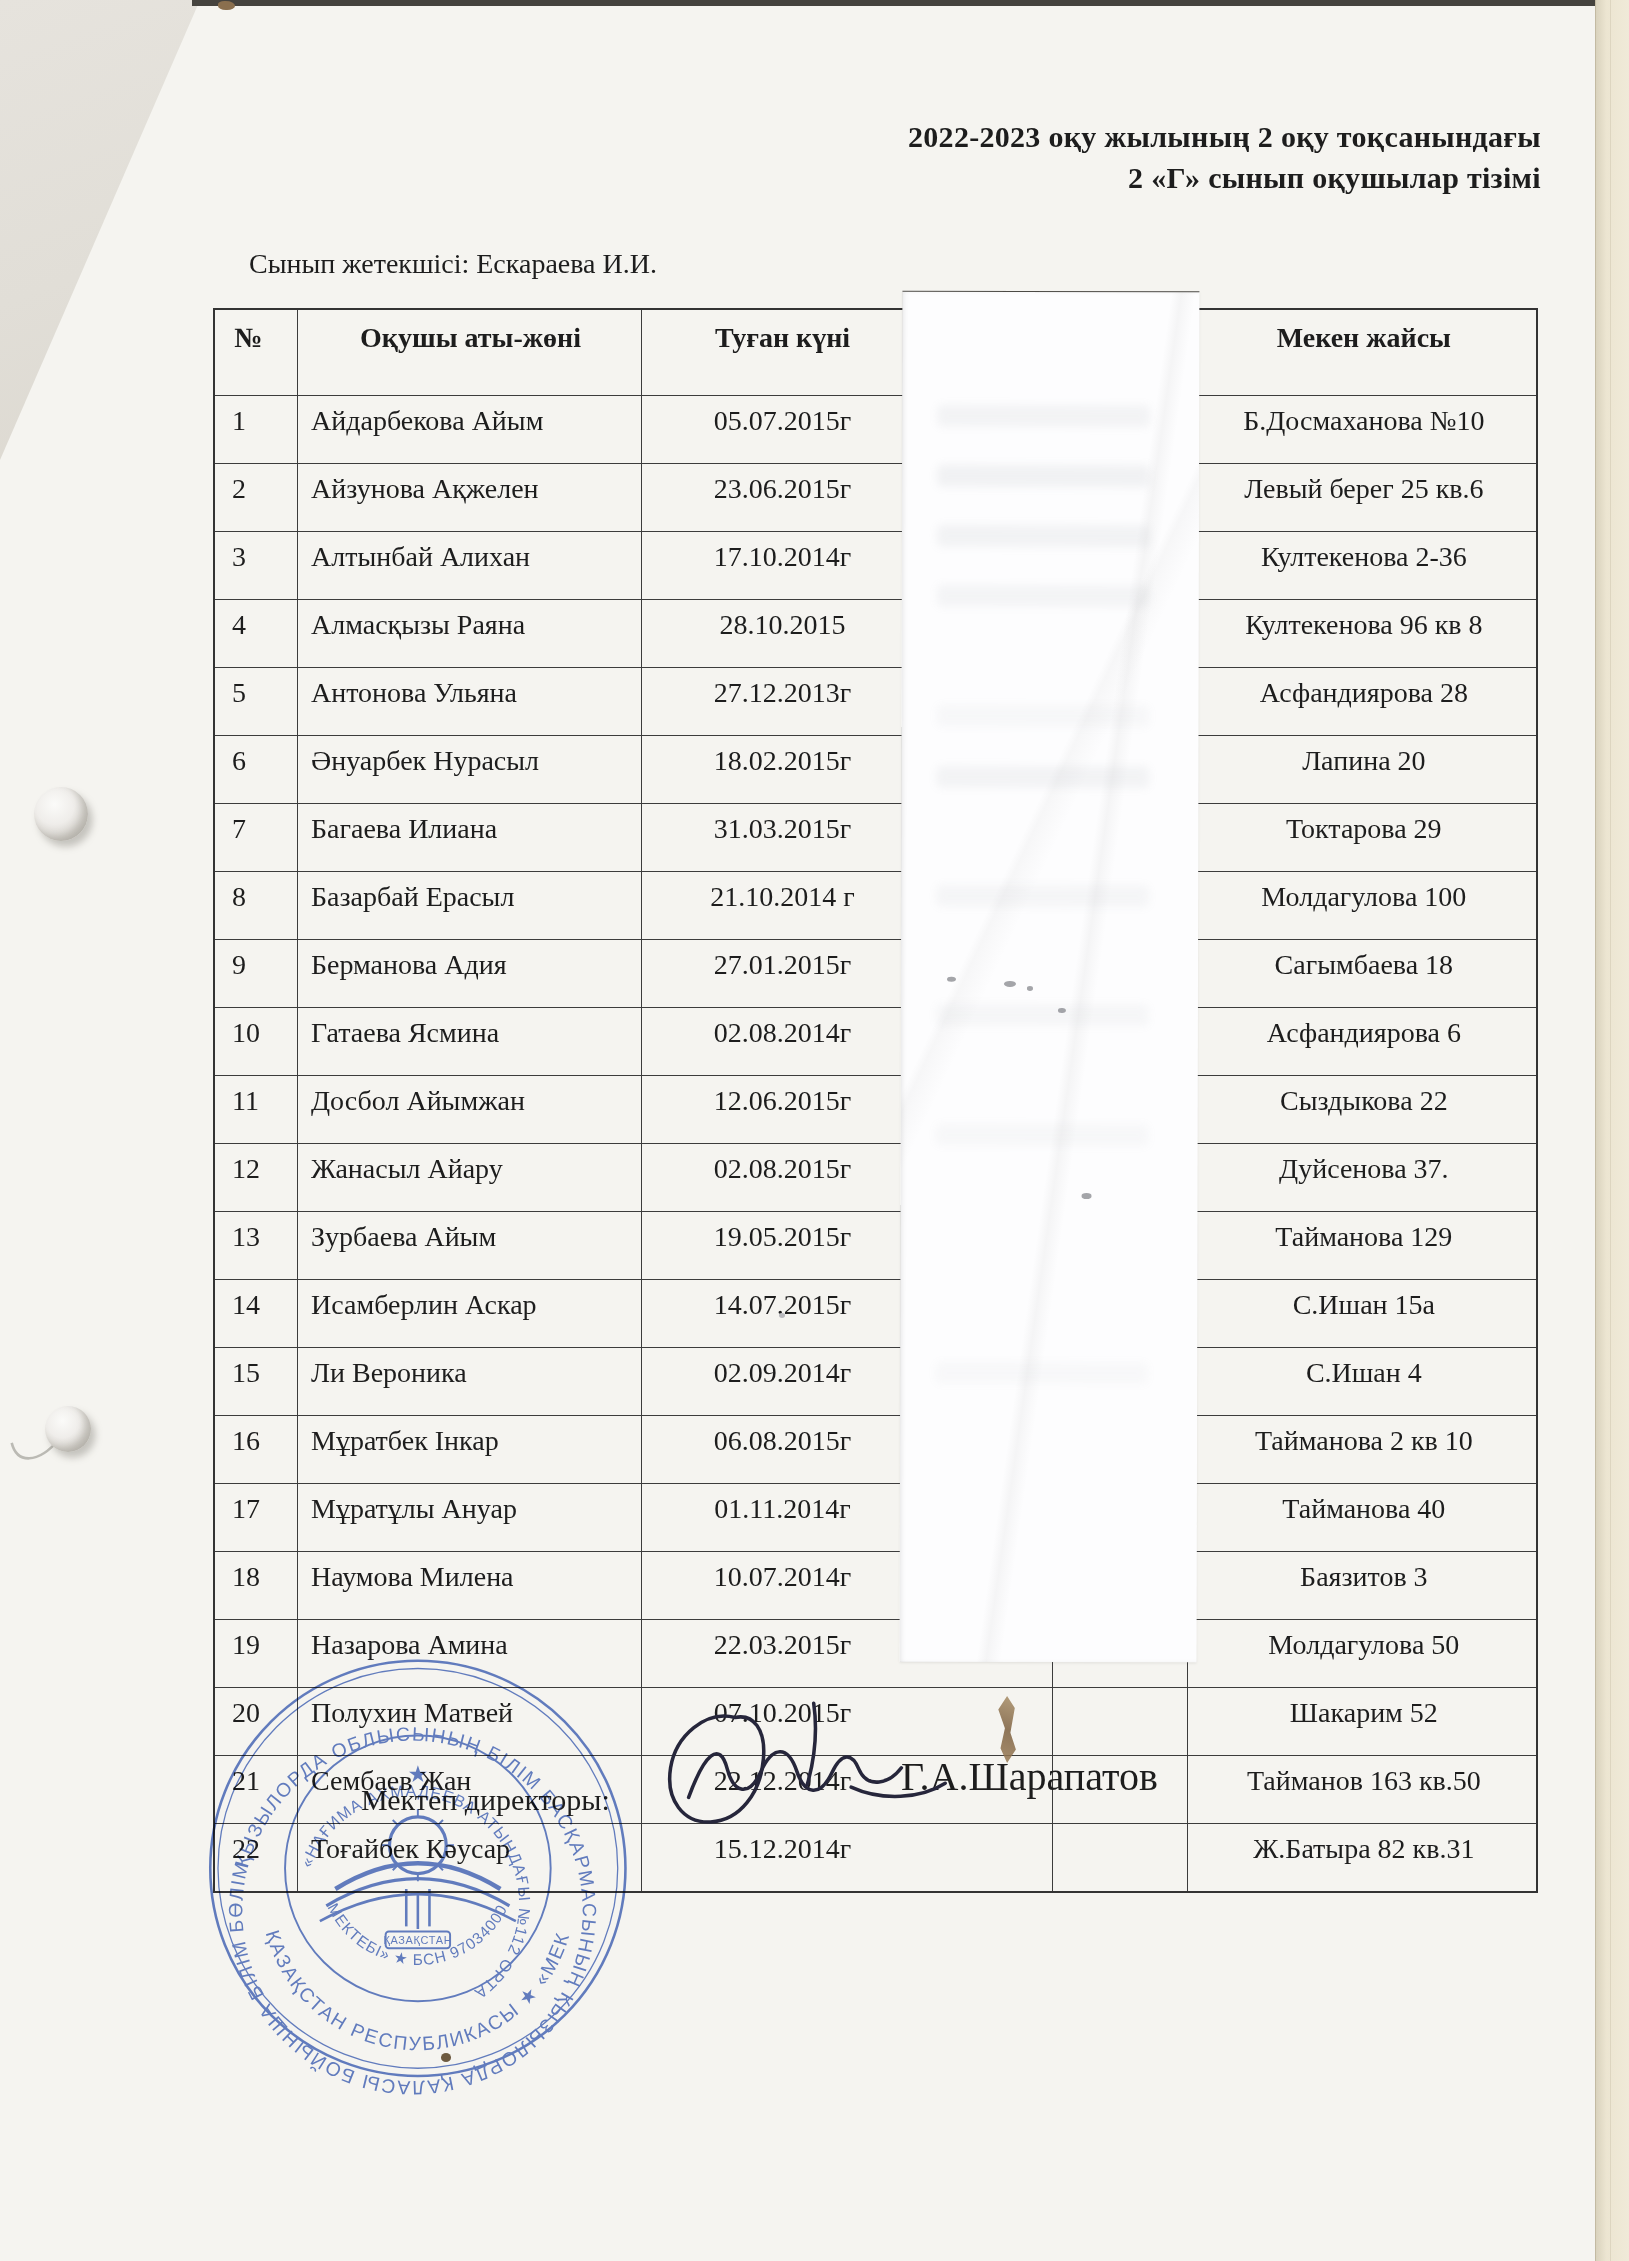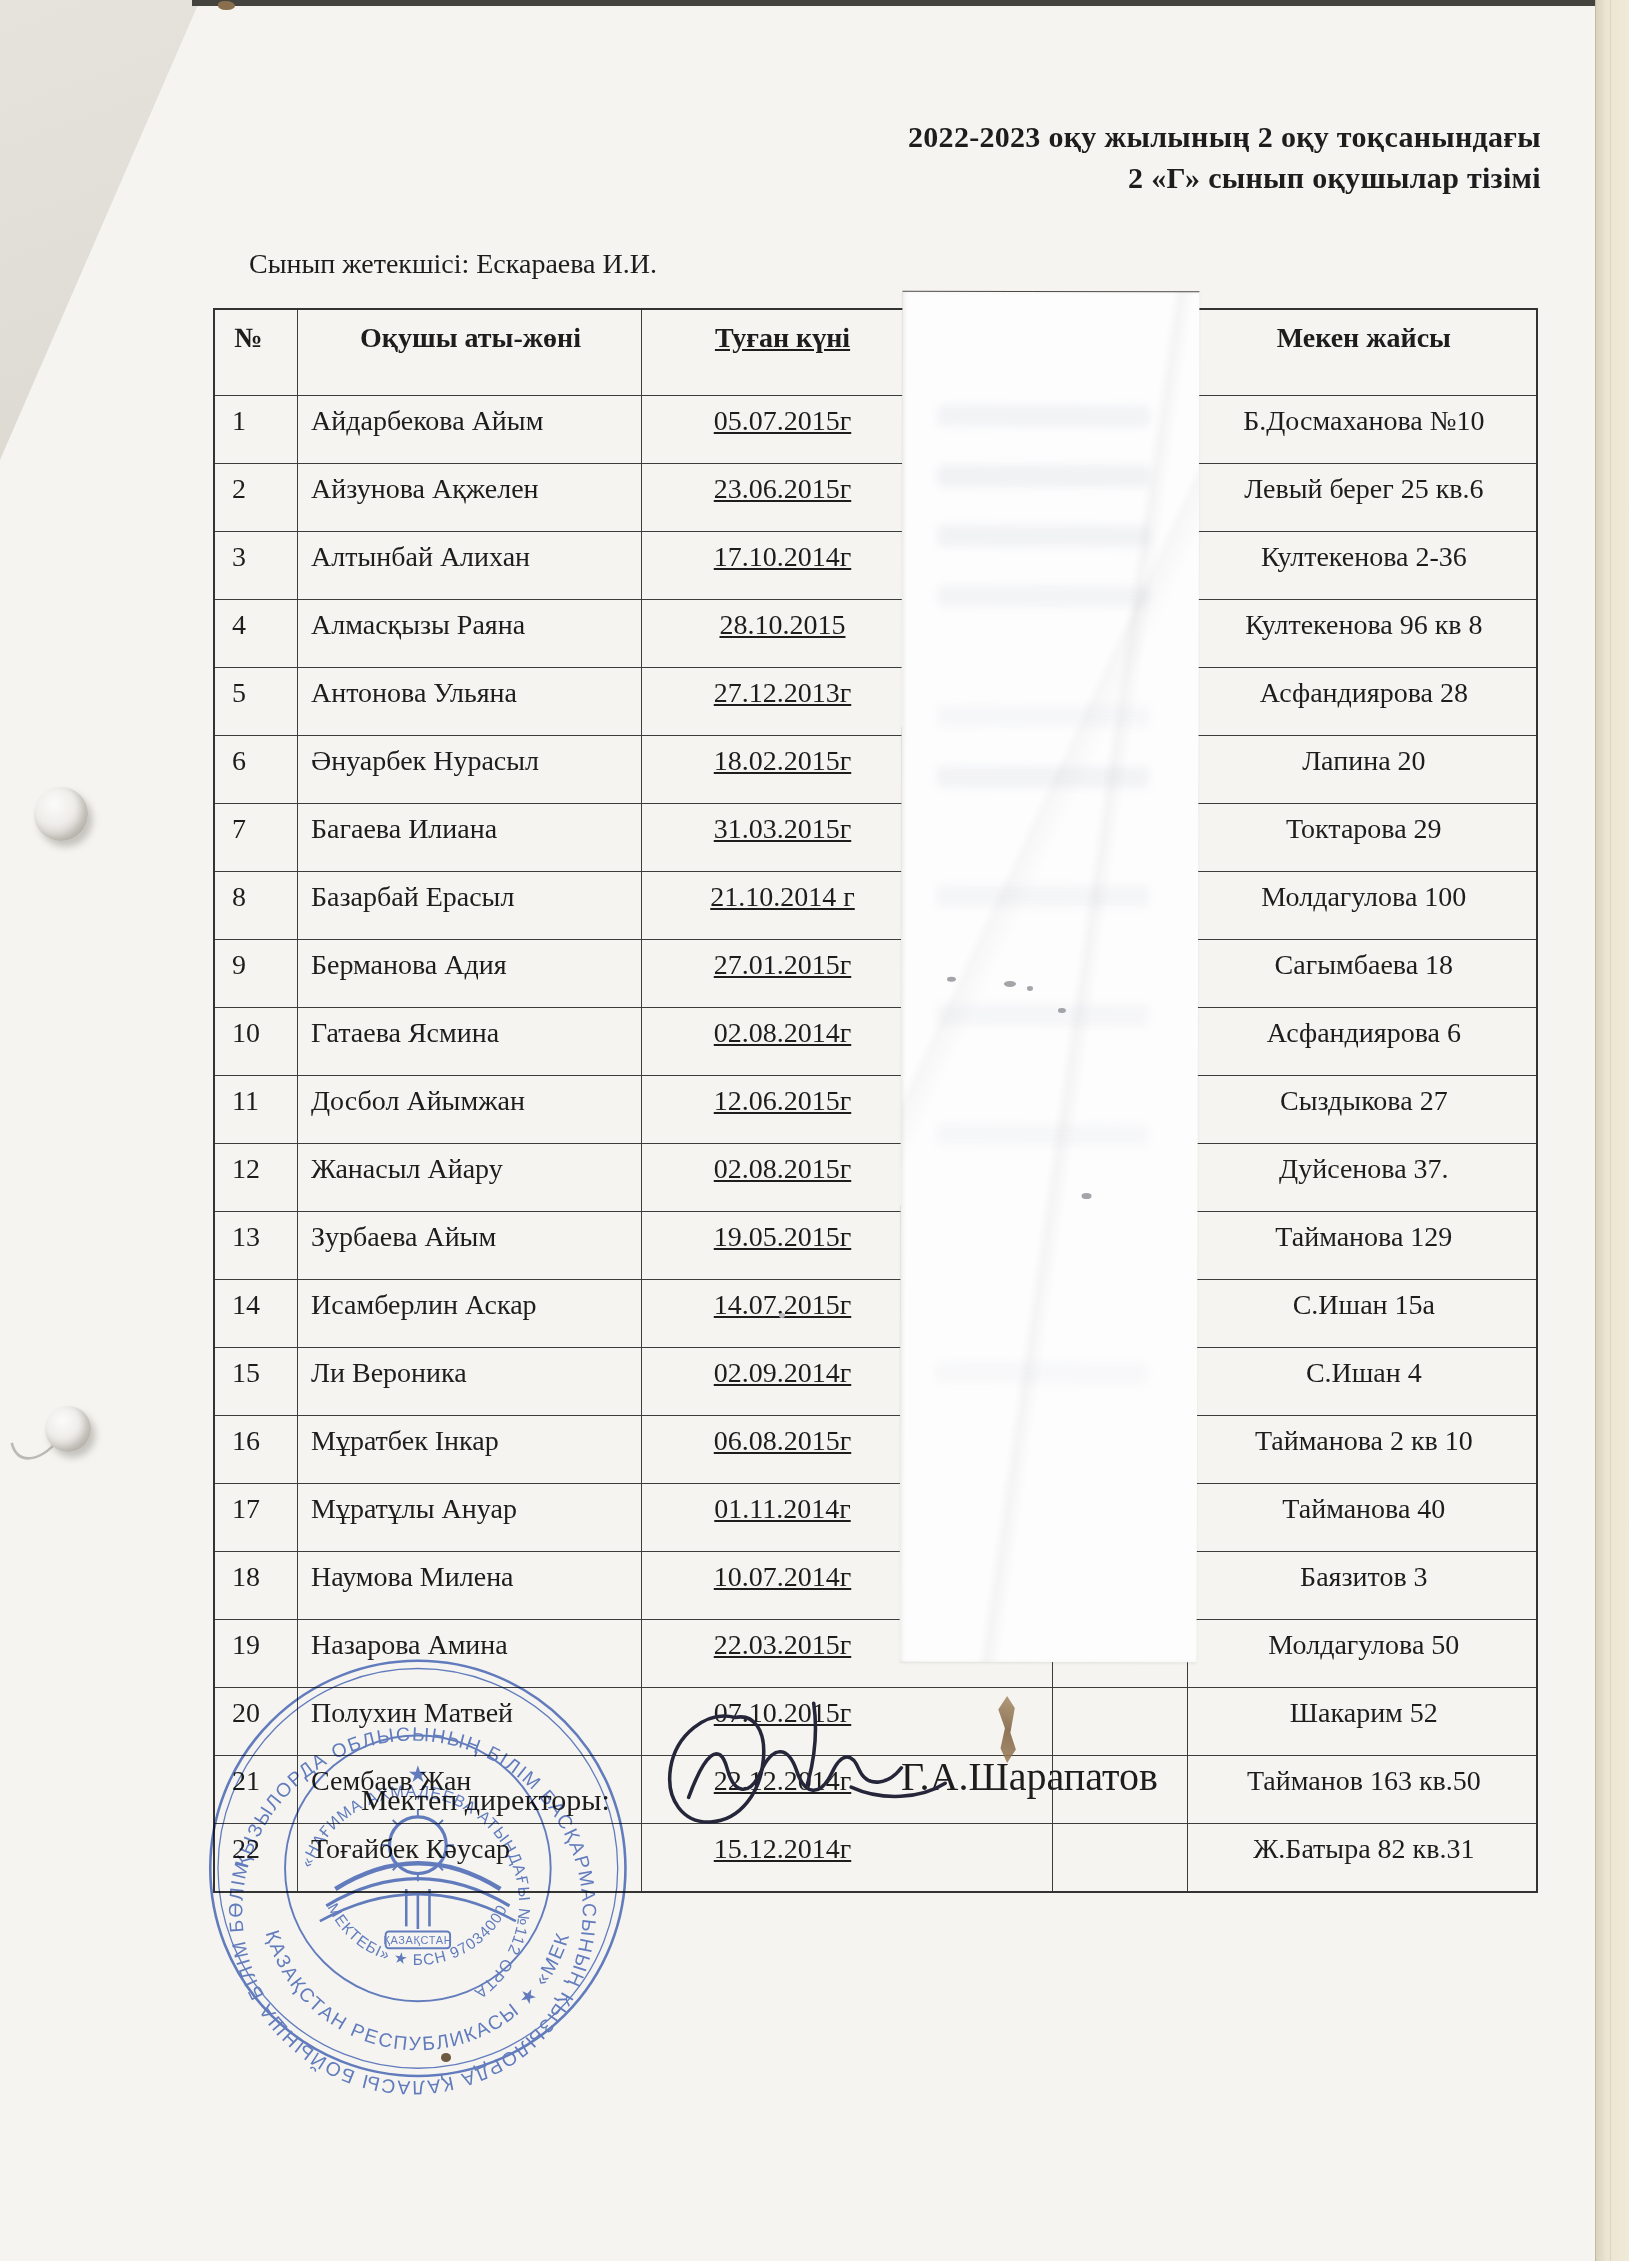--- a/index.html
+++ b/index.html
@@ -37,21 +37,21 @@
   
   #table-wrap{position:absolute;left:213px;top:308px;width:1324px;z-index:2;}
   table{border-collapse:collapse;table-layout:fixed;width:1324px;}
   col.w-num{width:83px;}col.w-name{width:344px;}col.w-date{width:411px;}col.w-cov{width:135px;}col.w-addr{width:350px;}
   th,td{border:1.9px solid #3c3c3c;vertical-align:top;font-size:28px;overflow:hidden;white-space:nowrap;}
   table{border:2.6px solid #333;}
   thead th{height:72px;font-weight:bold;padding-top:11.6px;vertical-align:top;}
   tbody td{height:57px;padding-top:9px;}
   .c-num{text-align:left;padding-left:17px;}
   .c-name{text-align:left;padding-left:13.5px;}
-  .c-date{text-align:center;padding-right:129px;text-decoration:underline;}
+  .c-date{text-align:center;padding-right:129px;}
   .c-addr{text-align:center;padding-left:5.2px;}
   thead .c-num{text-align:left;padding-left:19.3px;}
   thead .c-name{text-align:center;padding-left:4px;}
   
   #covered-strip{
     position:absolute;left:901px;top:291px;width:297px;height:1370px;z-index:5;
     background:
       linear-gradient(115deg,rgba(0,0,0,0) 40%,rgba(90,90,90,.04) 41%,rgba(0,0,0,0) 44%),
       linear-gradient(98deg,rgba(0,0,0,0) 55%,rgba(90,90,90,.05) 57%,rgba(0,0,0,0) 60%),
       #fdfdfe;
@@ -167,21 +167,21 @@
             <td class="c-name">Гатаева Ясмина</td>
             <td class="c-date">02.08.2014г</td>
             <td class="c-cov"></td>
             <td class="c-addr">Асфандиярова 6</td>
           </tr>
           <tr>
             <td class="c-num">11</td>
             <td class="c-name">Досбол Айымжан</td>
             <td class="c-date">12.06.2015г</td>
             <td class="c-cov"></td>
-            <td class="c-addr">Сыздыкова 27</td>
+            <td class="c-addr">Сыздыкова 22</td>
           </tr>
           <tr>
             <td class="c-num">12</td>
             <td class="c-name">Жанасыл Айару</td>
             <td class="c-date">02.08.2015г</td>
             <td class="c-cov"></td>
             <td class="c-addr">Дуйсенова 37.</td>
           </tr>
           <tr>
             <td class="c-num">13</td>

